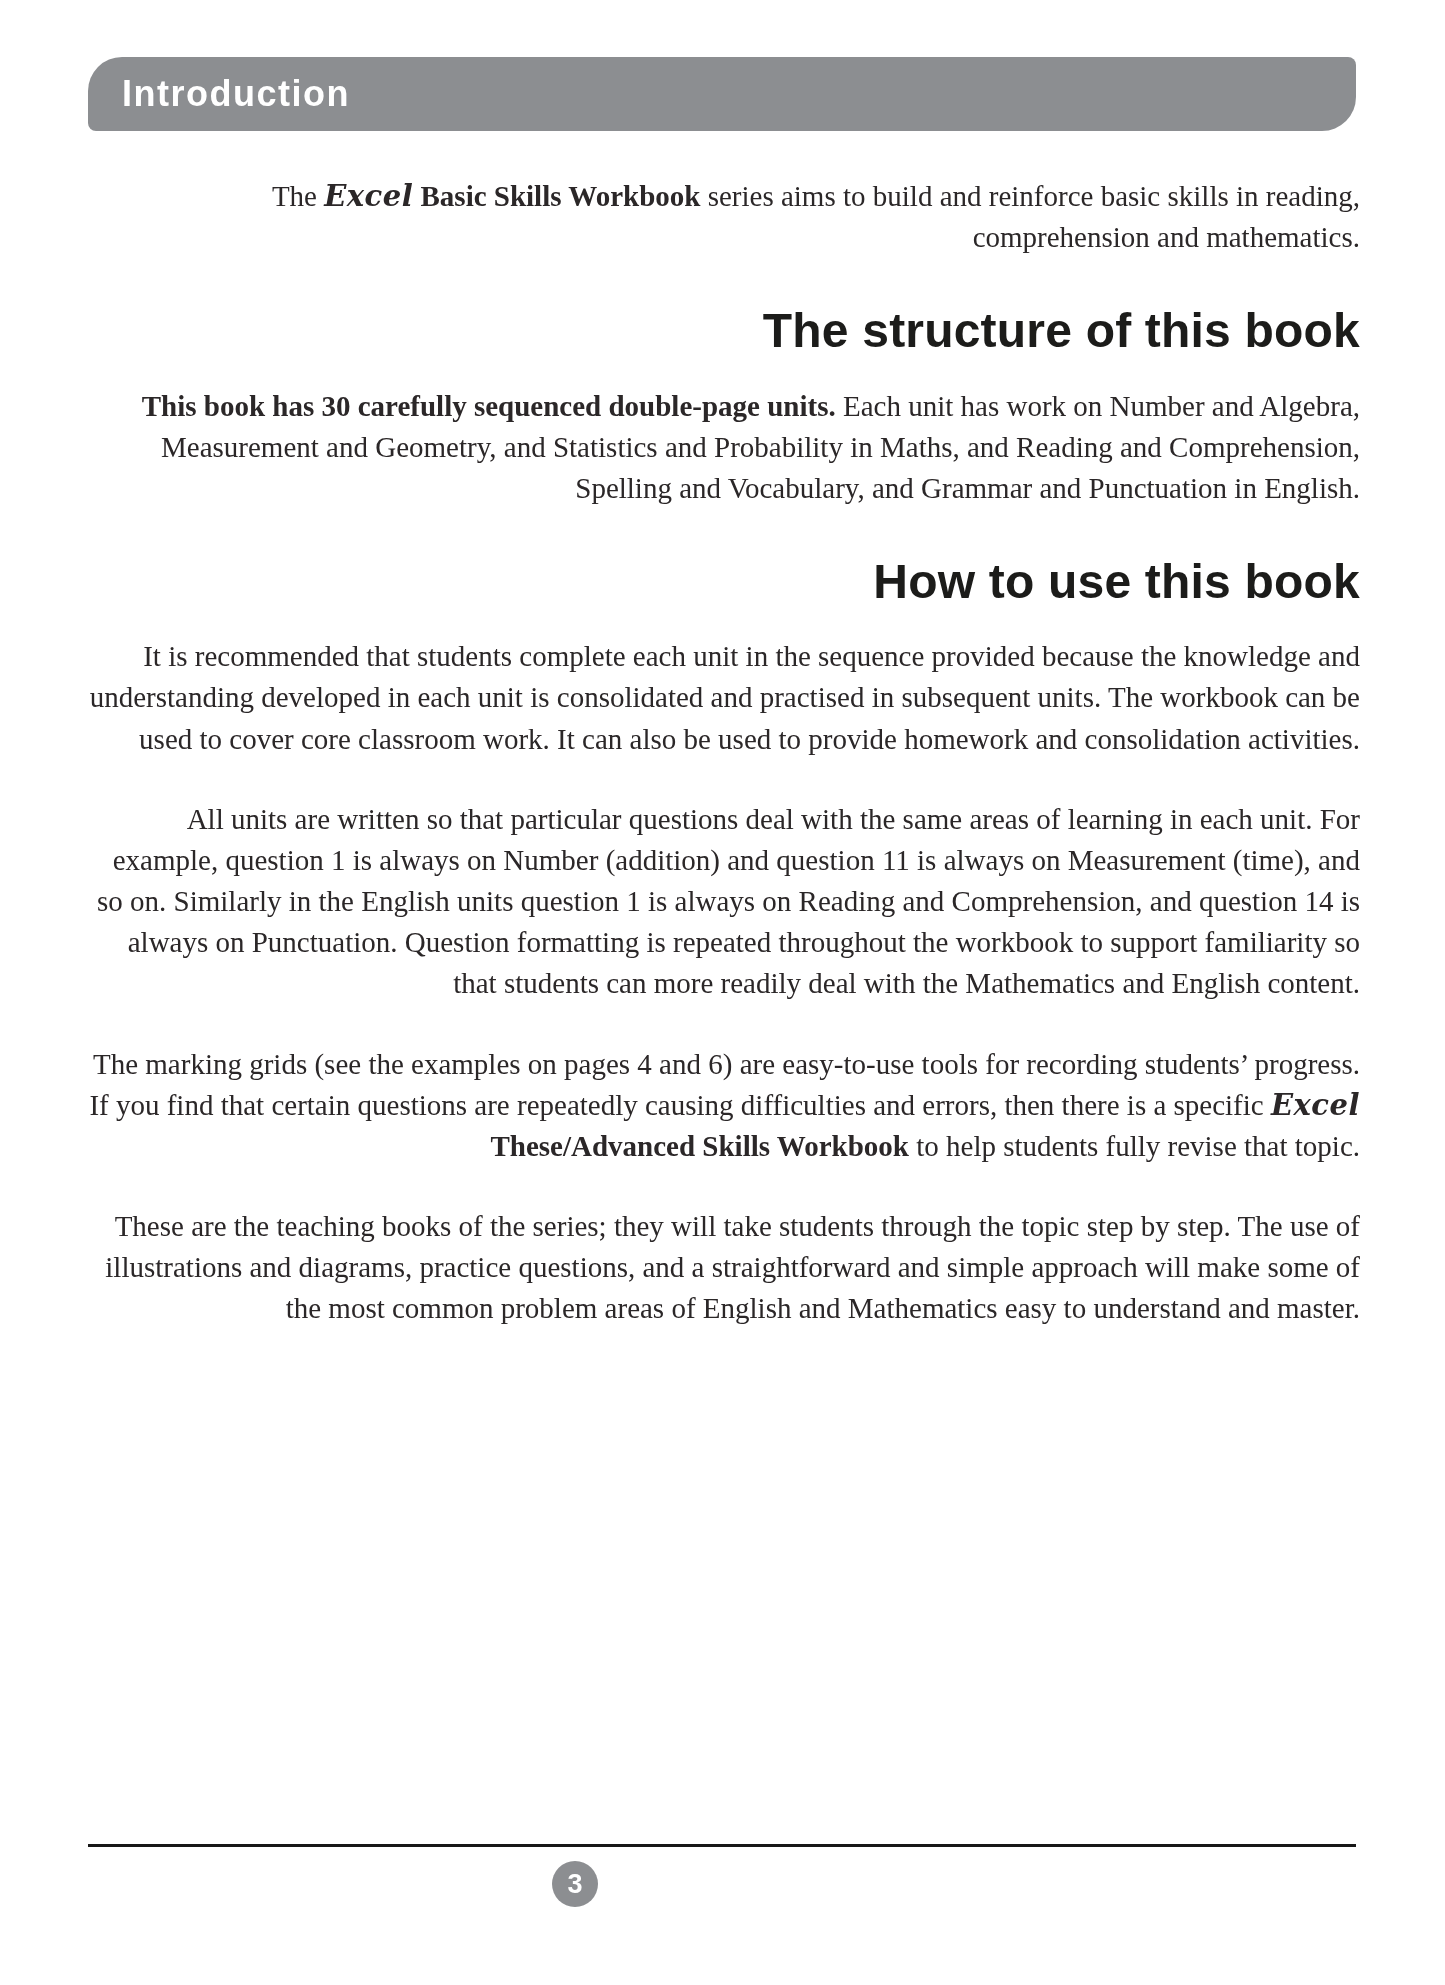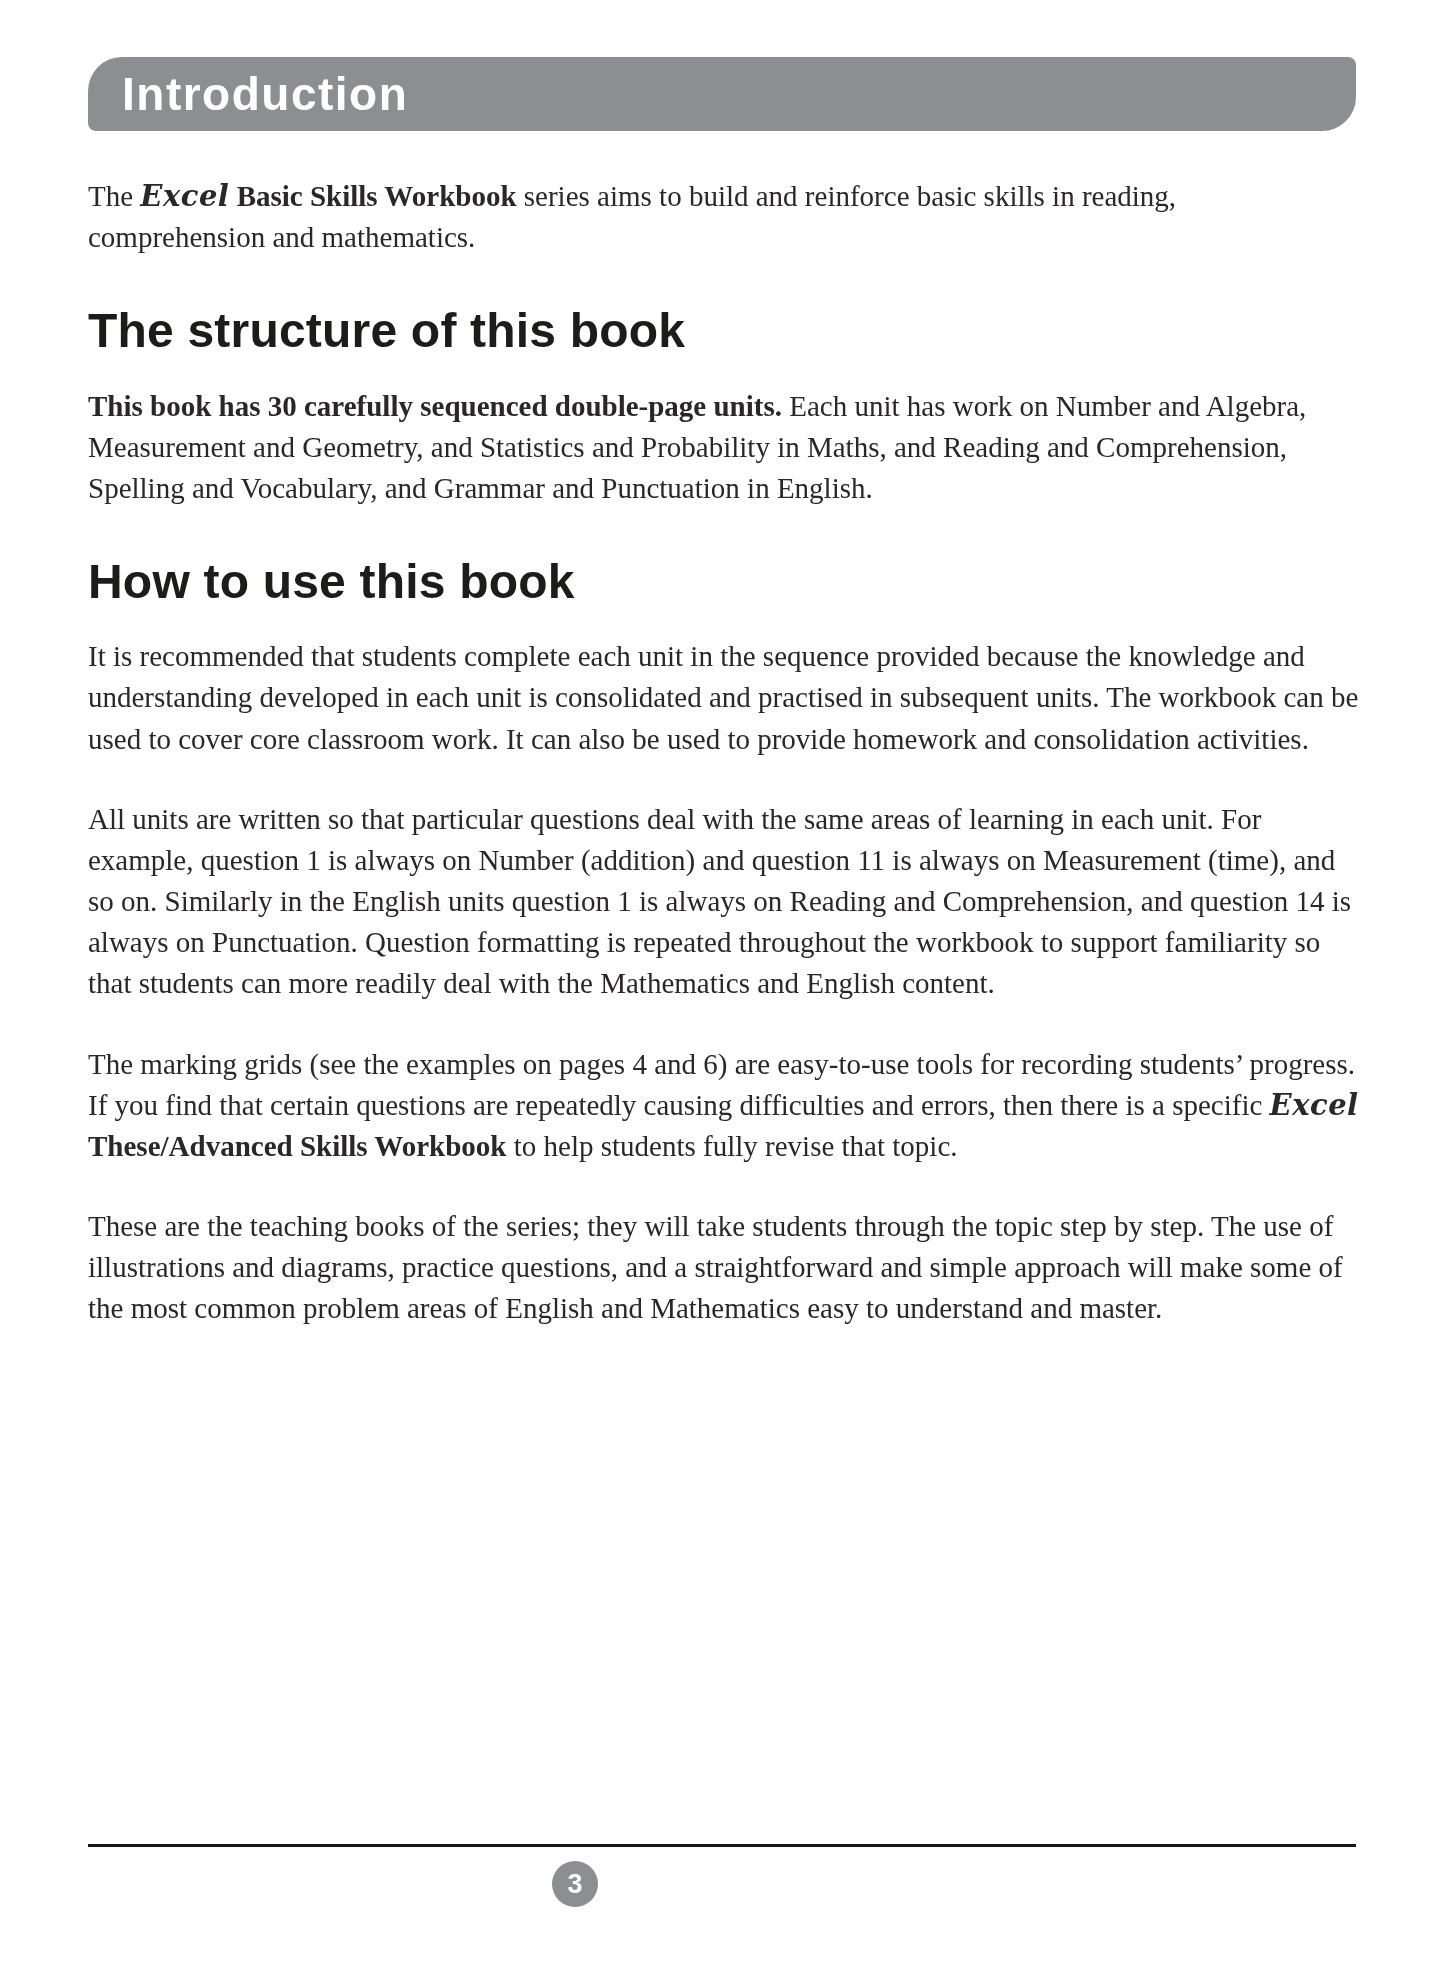--- a/index.html
+++ b/index.html
@@ -22,31 +22,32 @@
     height: 74px;
     background: #8c8e91;
     border-radius: 34px 8px 34px 8px;
     display: flex;
     align-items: center;
     padding-left: 34px;
   }
   .banner-title {
     font-family: "Liberation Sans", sans-serif;
     font-weight: bold;
-    font-size: 46px;
+    font-size: 36px;
     color: #ffffff;
     letter-spacing: 1.5px;
   }
   .content {
     position: absolute;
     left: 88px;
     top: 176px;
     width: 1272px;
     font-size: 29px;
     line-height: 1.42;
+    text-align: right;
   }
   .content p {
     margin-bottom: 39px;
   }
   h2.section-heading {
     font-family: "Liberation Sans", sans-serif;
     font-weight: bold;
     font-size: 48px;
     color: #1c1c1a;
     letter-spacing: 0.2px;

